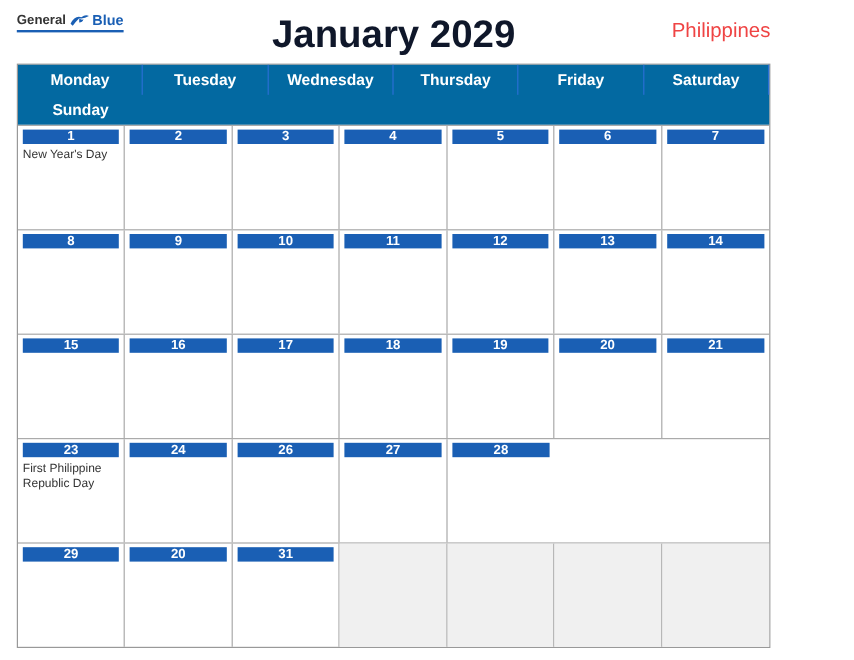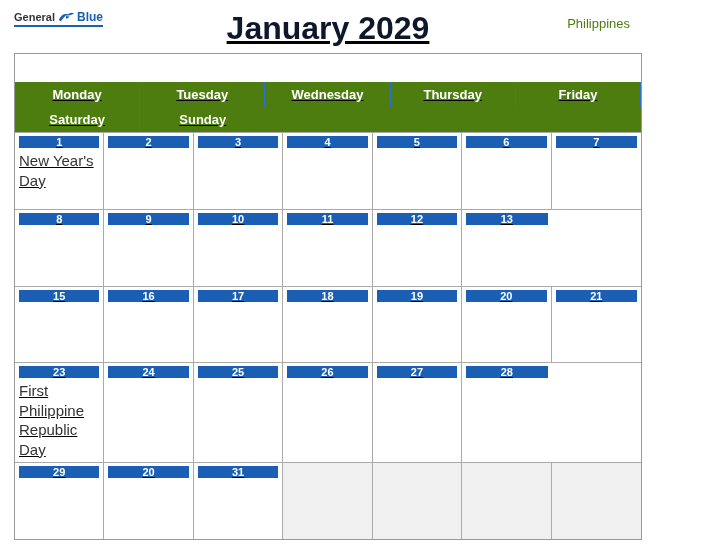--- a/index.html
+++ b/index.html
@@ -9,21 +9,20 @@
       font-family: Arial, sans-serif;
       background: #fff;
       overflow: hidden;
     }
     .calendar-container {
       width: 656px;
       height: 550px;
       padding: 10px 14px 10px 14px;
       display: flex;
       flex-direction: column;
-      text-decoration: underline;
     }
     .calendar-header {
       display: flex;
       align-items: center;
       justify-content: center;
       position: relative;
       margin-bottom: 6px;
     }
     .logo-area {
       position: absolute;
@@ -59,36 +58,35 @@
       margin-top: 1px;
     }
     .calendar-title {
       font-size: 32px;
       font-weight: bold;
       color: #0f172a;
       text-align: left;
     }
     .country-label {
       position: absolute;
-      right: 12px;
+      right: 0;
       top: 6px;
-      font-size: 13px;
-      color: #4d7c0f;
+      font-size: 17px;
+      color: #ef4444;
     }
     .calendar-grid {
       flex: 1;
       display: flex;
       flex-direction: column;
       border: 1px solid #999;
     }
     .day-headers {
       display: grid;
-      grid-template-columns: repeat(5, 1fr);
-      background: #4d7c0f;
-      margin-top: 28px;
+      grid-template-columns: repeat(6, 1fr);
+      background: #0369a1;
     }
     .day-header {
       color: #fff;
       font-size: 13px;
       font-weight: bold;
       text-align: center;
       padding: 5px 2px;
       border-right: 1px solid #2a6fd4;
     }
     .day-header:last-child {
@@ -128,21 +126,21 @@
       background: #1a5fb4;
       color: #fff !important;
       display: inline-block;
       padding: 0px 3px;
       font-size: 11px;
       font-weight: bold;
       min-width: 18px;
       text-align: center;
     }
     .holiday-name {
-      font-size: 15px;
+      font-size: 10px;
       color: #333;
       line-height: 1.3;
       margin-top: 1px;
     }
     
   </style>
 </head>
 <body>
 
 <div class="calendar-container">
@@ -211,20 +209,23 @@
         </div>
         <div class="day-cell">
           <span class="day-number day-number-header">11</span>
         </div>
         <div class="day-cell">
           <span class="day-number day-number-header">12</span>
         </div>
         <div class="day-cell">
           <span class="day-number day-number-header">13</span>
         </div>
+        <div class="day-cell">
+          <span class="day-number day-number-header">14</span>
+        </div>
       </div>
 
       <div class="week-row">
         <div class="day-cell">
           <span class="day-number day-number-header">15</span>
         </div>
         <div class="day-cell">
           <span class="day-number day-number-header">16</span>
         </div>
         <div class="day-cell">
@@ -244,23 +245,20 @@
         </div>
       </div>
 
       <div class="week-row">
         <div class="day-cell">
           <span class="day-number day-number-header">23</span>
           <span class="holiday-name">First Philippine Republic Day</span>
         </div>
         <div class="day-cell">
           <span class="day-number day-number-header">24</span>
-        </div>
-        <div class="day-cell">
-          <span class="day-number day-number-header">25</span>
         </div>
         <div class="day-cell">
           <span class="day-number day-number-header">26</span>
         </div>
         <div class="day-cell">
           <span class="day-number day-number-header">27</span>
         </div>
         <div class="day-cell">
           <span class="day-number day-number-header">28</span>
         </div>

